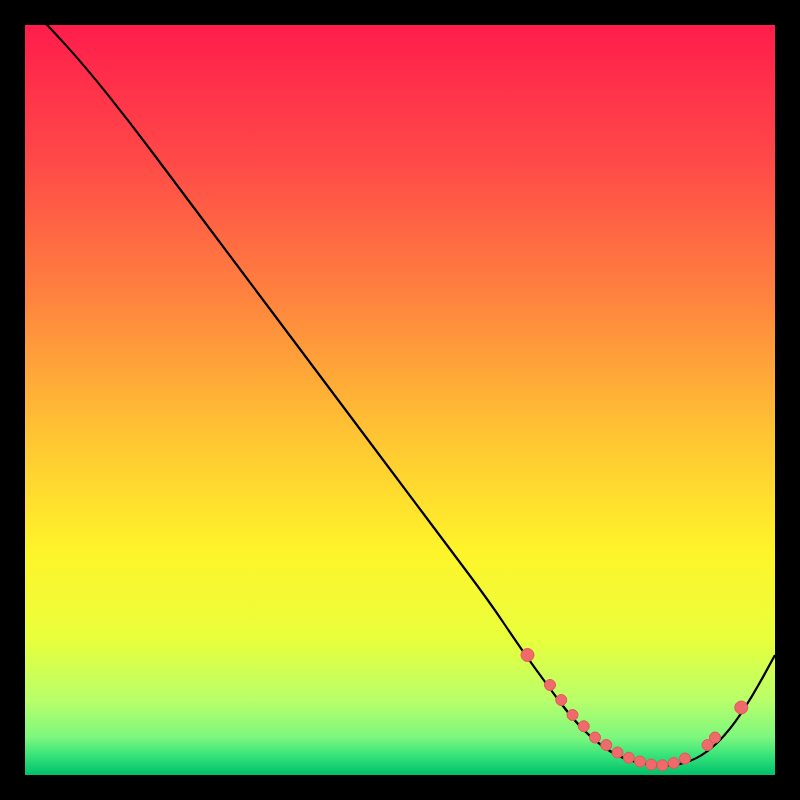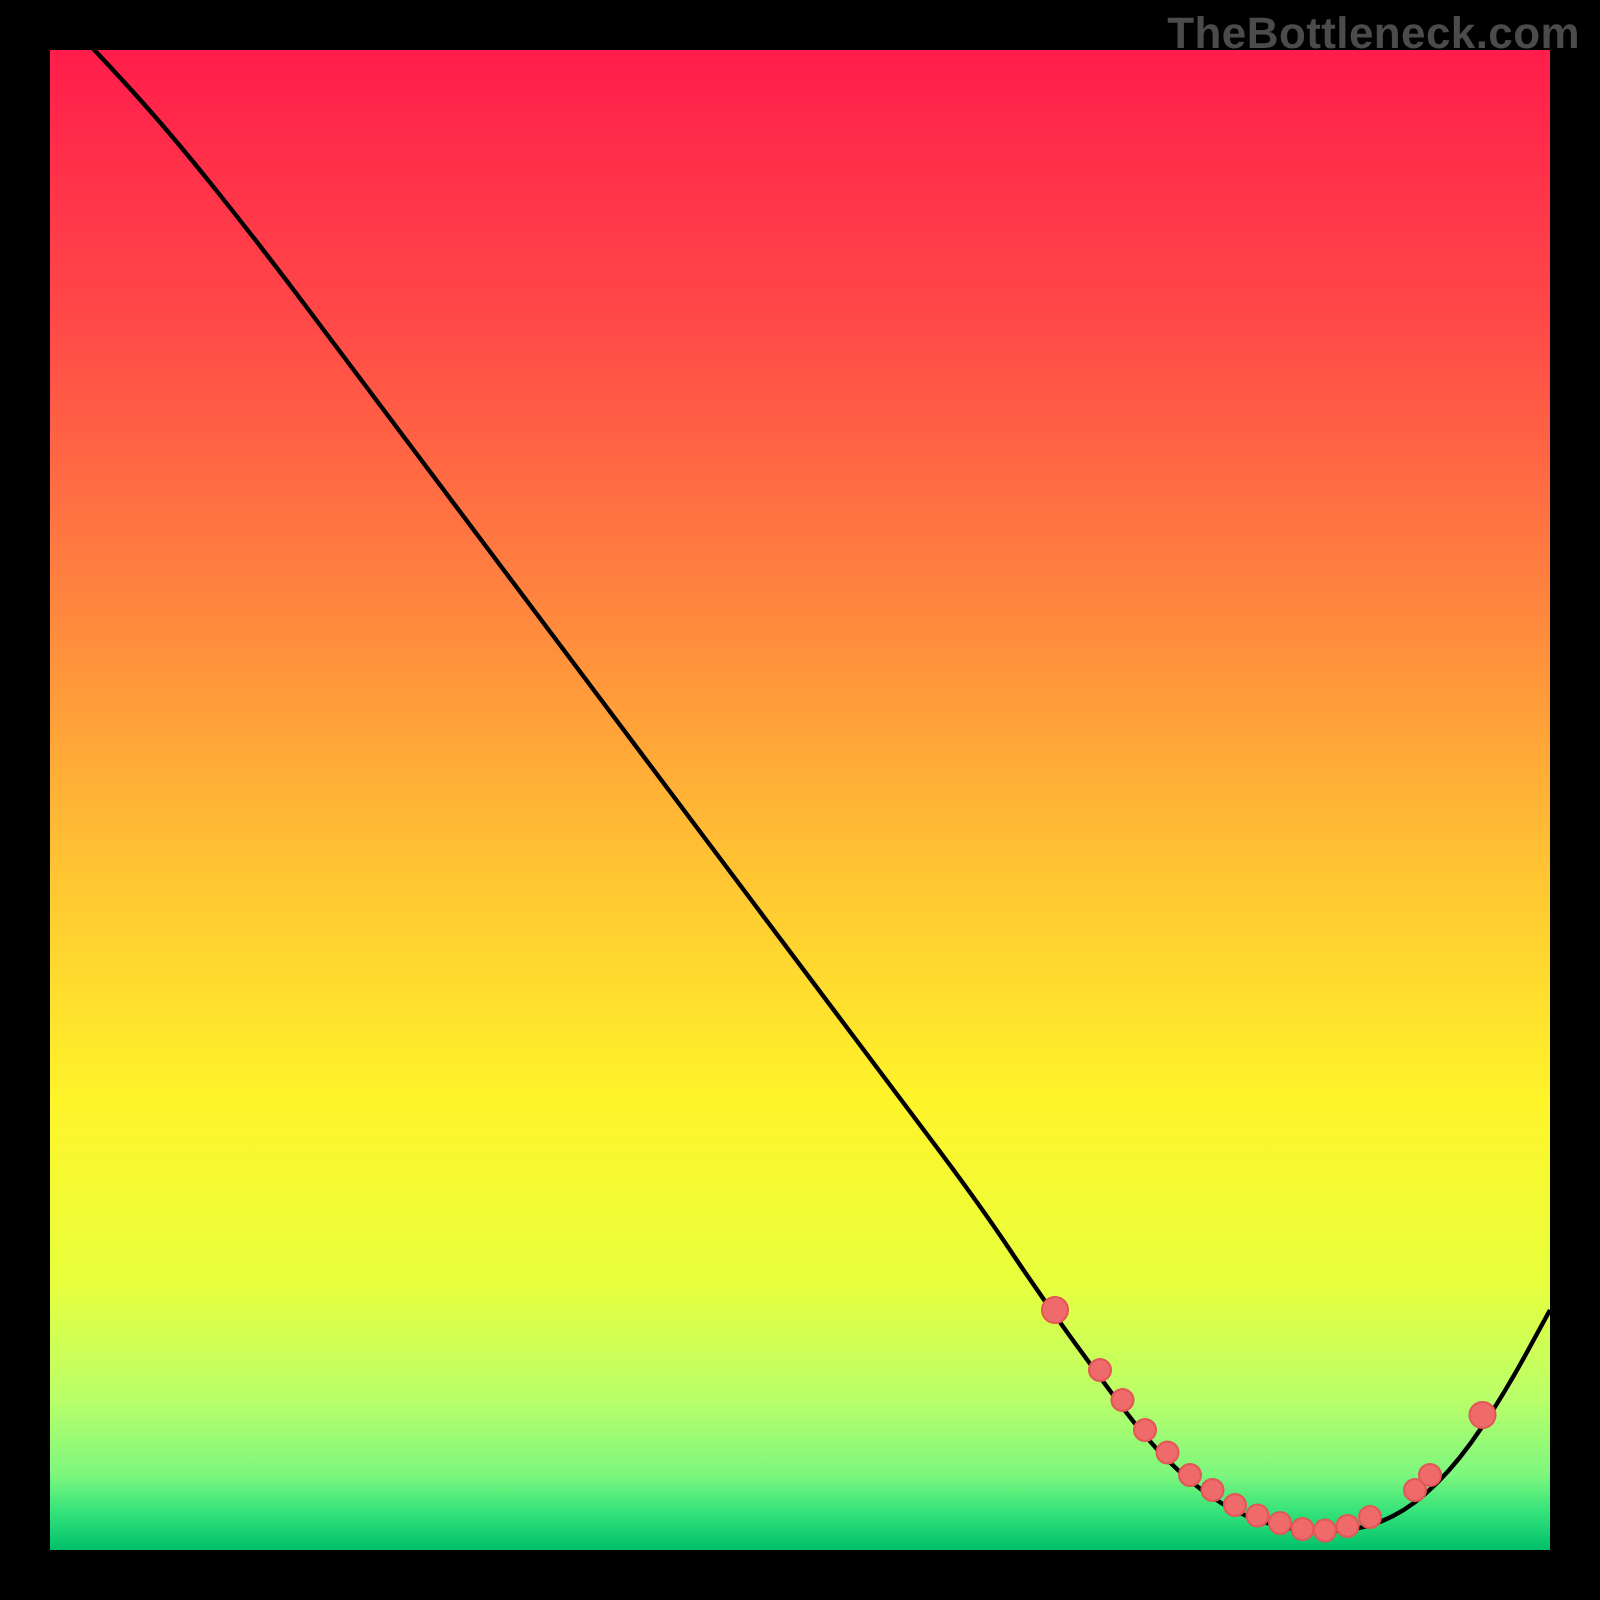--- a/index.html
+++ b/index.html
@@ -63,14 +63,13 @@
           <circle cx="626.25" cy="739.5" r="5.5" fill="#ef6a6a" stroke="#e35757" stroke-width="1"></circle>
           <circle cx="637.5" cy="740.25" r="5.5" fill="#ef6a6a" stroke="#e35757" stroke-width="1"></circle>
           <circle cx="648.75" cy="738" r="5.5" fill="#ef6a6a" stroke="#e35757" stroke-width="1"></circle>
           <circle cx="660" cy="733.5" r="5.5" fill="#ef6a6a" stroke="#e35757" stroke-width="1"></circle>
           <circle cx="682.5" cy="720" r="5.5" fill="#ef6a6a" stroke="#e35757" stroke-width="1"></circle>
           <circle cx="690" cy="712.5" r="5.5" fill="#ef6a6a" stroke="#e35757" stroke-width="1"></circle>
           <circle cx="716.25" cy="682.5" r="6.5" fill="#ef6a6a" stroke="#e35757" stroke-width="1"></circle>
         </g>
     </svg>
   </div>
-  <div class="attribution">TheBottleneck.com</div>
 </div>
 
 </body></html>

